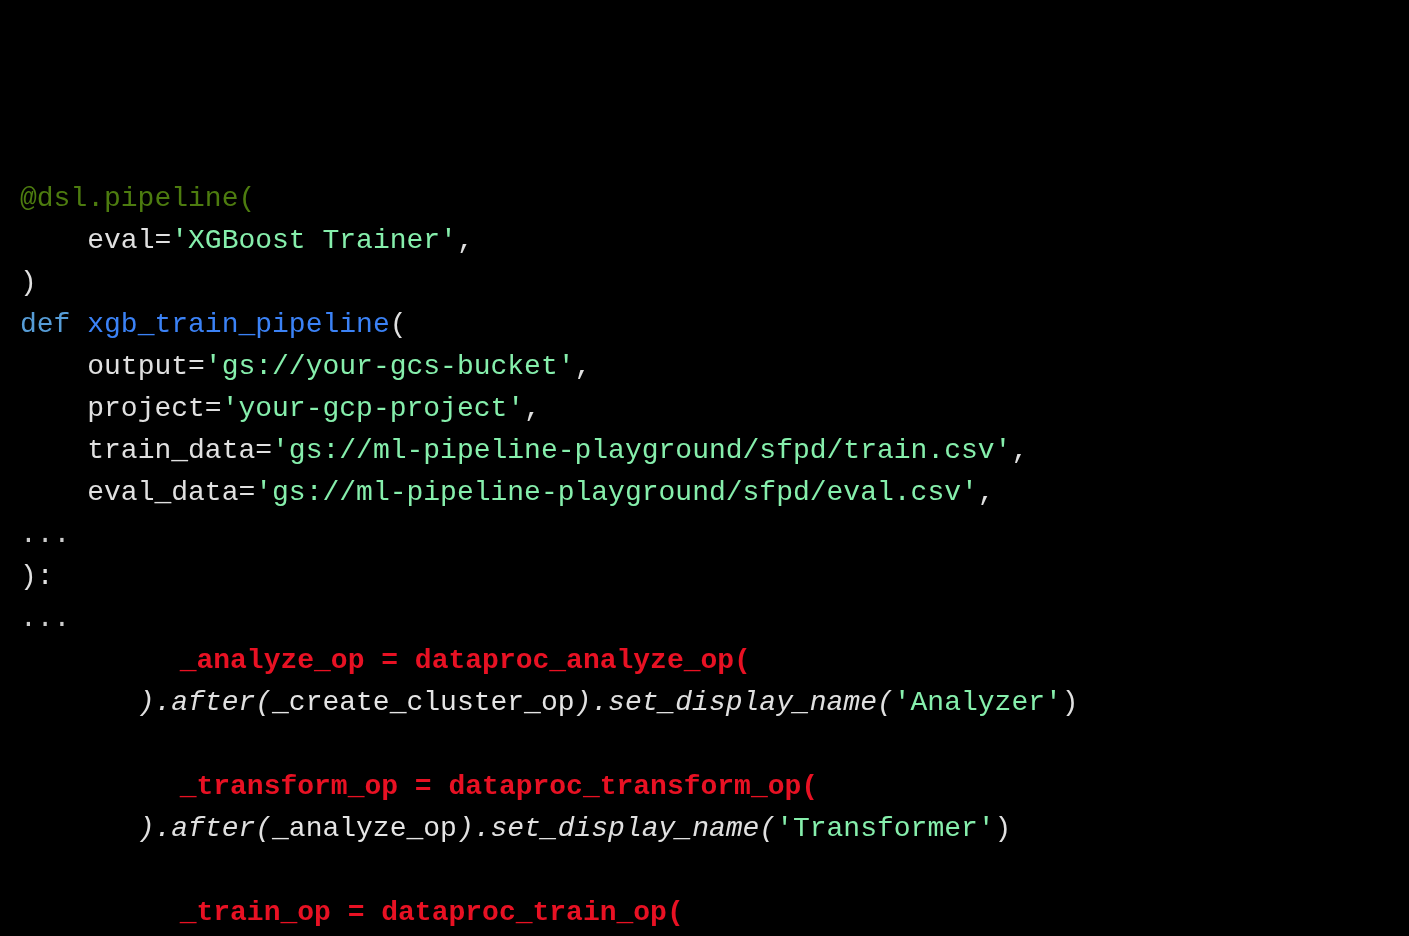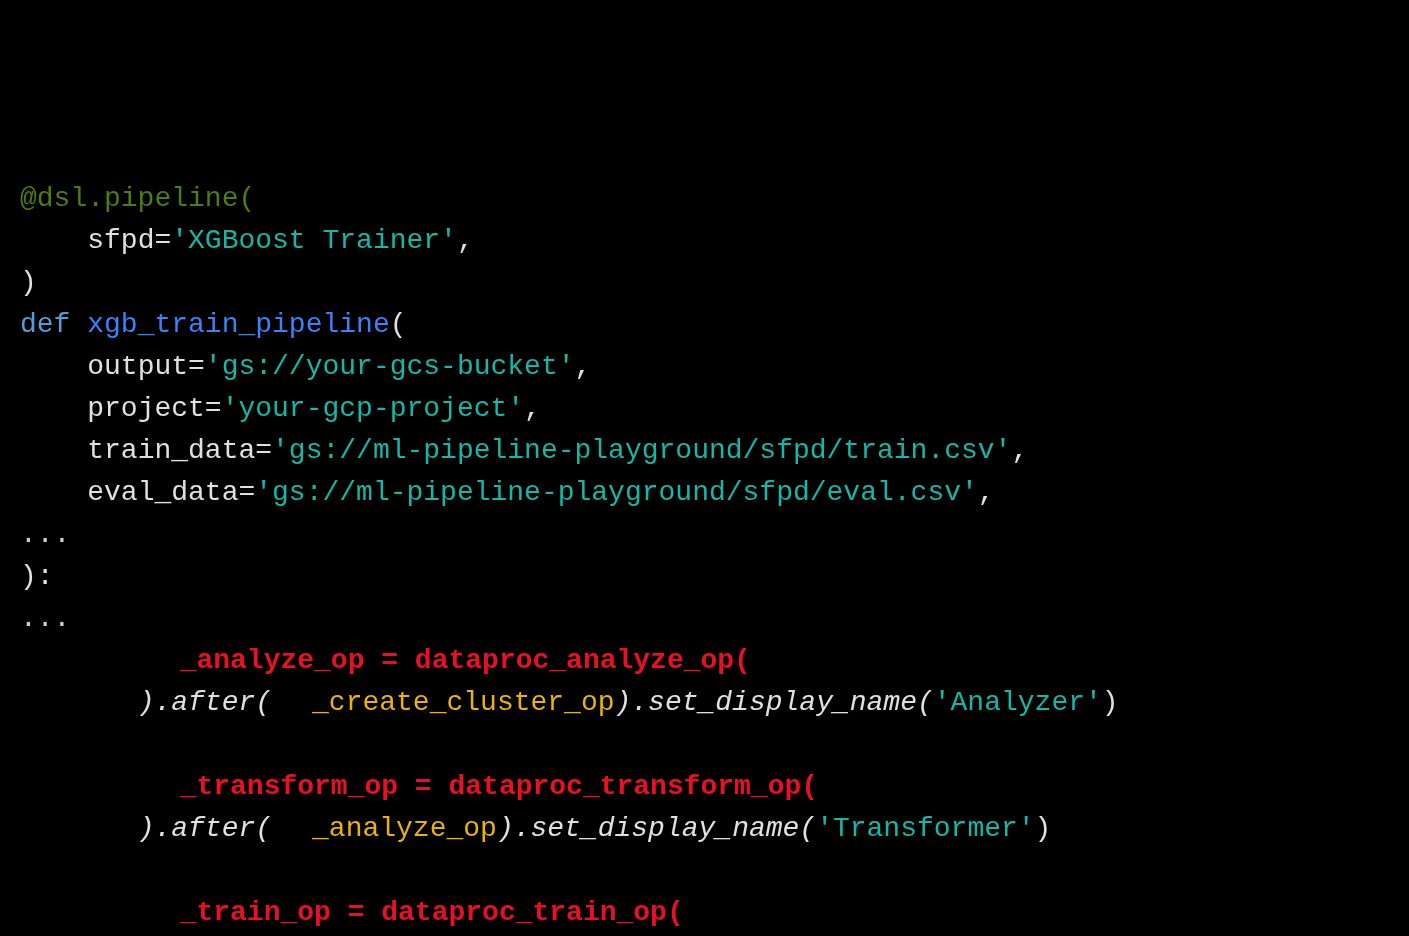--- a/index.html
+++ b/index.html
@@ -12,36 +12,36 @@
       font-family: Consolas, 'Courier New', monospace;
       font-size: 28px;
       line-height: 1.5;
       color: #cccccc;
       padding: 10px 20px;
       white-space: pre;
     }
     .decorator { color: #4d7c0f; }
     .operator { color: #e0e0e0; }
     .param { color: #e0e0e0; }
-    .string { color: #14b8a6; }
+    .string { color: #86efac; }
     .keyword { color: #569cd6; margin-top: 30px; }
     .funcname { color: #3b82f6; }
     .punct { color: #e0e0e0; }
     .ellipsis { color: #cccccc; }
     .red-bold { color: #e81123; font-weight: bold; margin-left: 42px; }
     .method { color: #e0e0e0; font-style: italic; }
-    .arg { color: #eab308; margin-left: 40px; }
+    .arg { color: #e5e5e5; }
   </style>
 </head>
 <body>
 
 
 
 <div><span class="decorator">@dsl.pipeline(</span>
-    <span class="param">sfpd</span><span class="operator">=</span><span class="string">'XGBoost Trainer'</span><span class="punct">,</span>
+    <span class="param">eval</span><span class="operator">=</span><span class="string">'XGBoost Trainer'</span><span class="punct">,</span>
 <span class="punct">)</span>
 <span class="keyword">def</span><span> </span><span class="funcname">xgb_train_pipeline</span><span class="punct">(</span>
     <span class="param">output</span><span class="operator">=</span><span class="string">'gs://your-gcs-bucket'</span><span class="punct">,</span>
     <span class="param">project</span><span class="operator">=</span><span class="string">'your-gcp-project'</span><span class="punct">,</span>
     <span class="param">train_data</span><span class="operator">=</span><span class="string">'gs://ml-pipeline-playground/sfpd/train.csv'</span><span class="punct">,</span>
     <span class="param">eval_data</span><span class="operator">=</span><span class="string">'gs://ml-pipeline-playground/sfpd/eval.csv'</span><span class="punct">,</span>
 <span class="ellipsis">...</span>
 <span class="punct">):</span>
 <span class="ellipsis">...</span>
        <span class="red-bold">_analyze_op = dataproc_analyze_op(</span>

